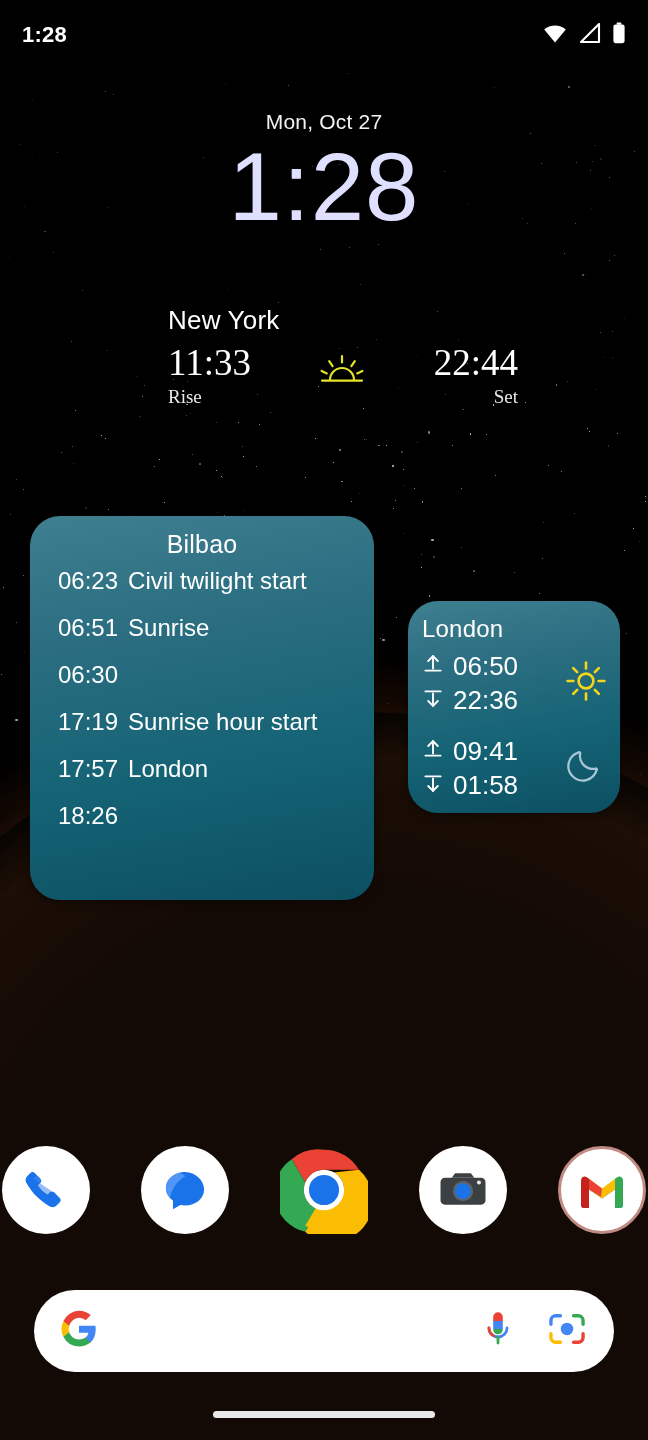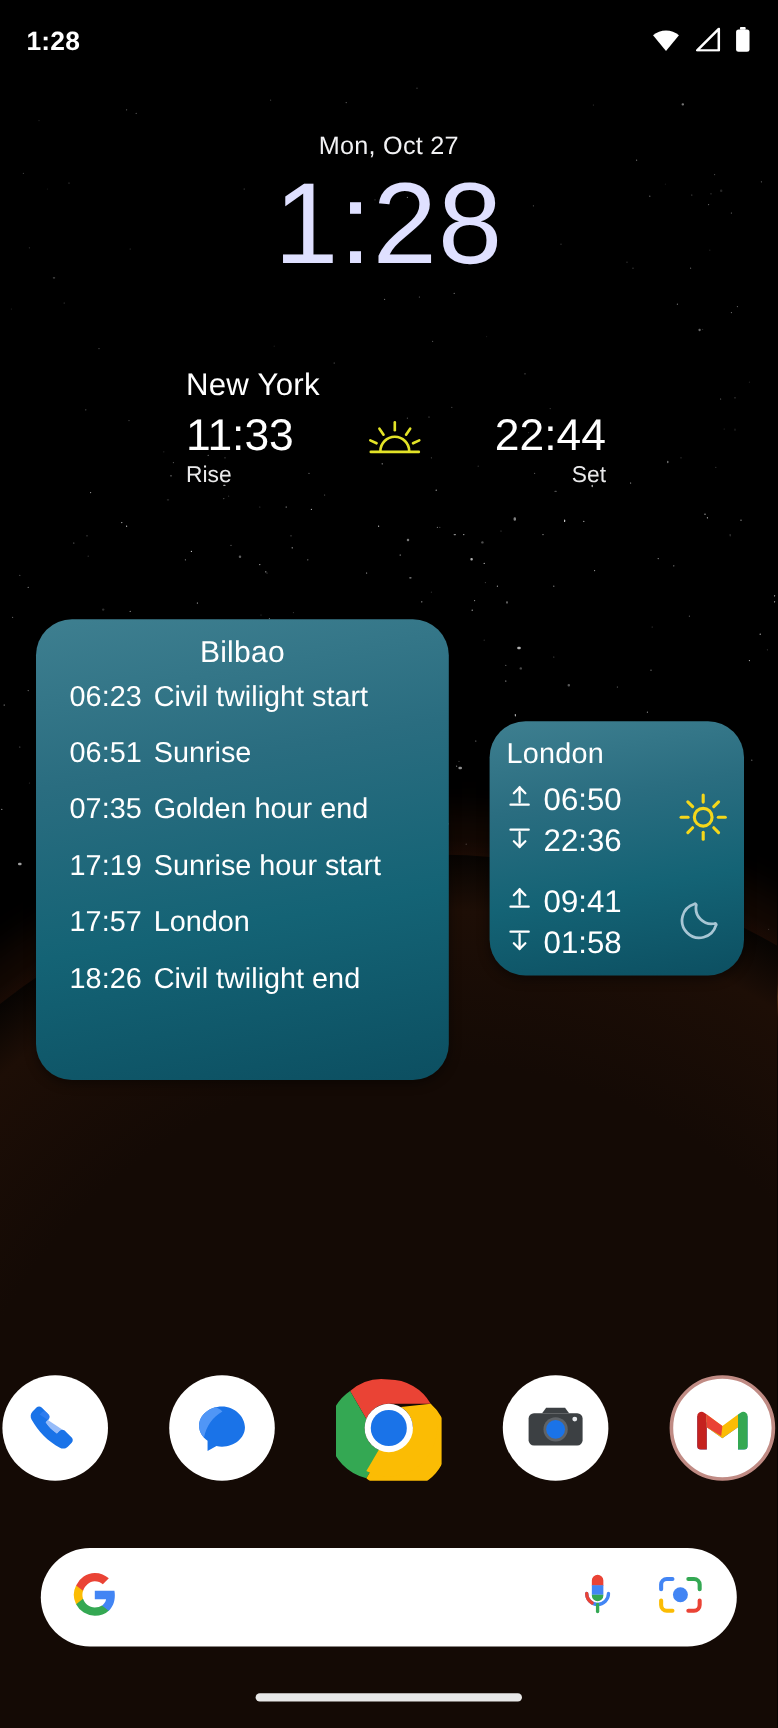--- a/index.html
+++ b/index.html
@@ -73,27 +73,27 @@
     text-align:center; z-index:20;
   }
   #clock-date { color:#f2f2f4; font-size:21px; letter-spacing:.2px; }
   #clock-time {
     color:#dfe0ff; font-size:96px; font-weight:300;
     line-height:1.02; margin-top:4px; letter-spacing:1px;
   }
 
   
   #ny-widget {
-    position:absolute; top:305px; left:155px; width:350px;
+    position:absolute; top:305px; left:168px; width:350px;
     z-index:20;
   }
   #ny-title { color:#fff; font-size:26px; font-weight:500; letter-spacing:.2px; }
   #ny-row {
     margin-top:8px;
-    display:flex; align-items:center; justify-content:space-between;
+    display:flex; align-items:flex-end; justify-content:space-between;font-family:Liberation Serif, serif;
   }
   #ny-rise-col { text-align:left; }
   #ny-set-col  { text-align:right; }
   .ny-time { color:#fff; font-size:37px; font-weight:300; line-height:1.05; }
   .ny-label{ color:#e9e9ea; font-size:19px; margin-top:3px; }
   #ny-icon-col { padding-bottom:18px; }
 
   
   .sun-widget {
     position:absolute;
@@ -579,34 +579,32 @@
     <div id="bilbao-list">
       <div class="bilbao-row">
         <span class="bilbao-time">06:23</span>
         <span class="bilbao-event">Civil twilight start</span>
       </div>
       <div class="bilbao-row">
         <span class="bilbao-time">06:51</span>
         <span class="bilbao-event">Sunrise</span>
       </div>
       <div class="bilbao-row">
-        <span class="bilbao-time">07:35</span>
-        <span class="bilbao-event">Golden hour end</span>
+        <span class="bilbao-time">06:30</span>
       </div>
       <div class="bilbao-row">
         <span class="bilbao-time">17:19</span>
         <span class="bilbao-event">Sunrise hour start</span>
       </div>
       <div class="bilbao-row">
         <span class="bilbao-time">17:57</span>
         <span class="bilbao-event">London</span>
       </div>
       <div class="bilbao-row">
         <span class="bilbao-time">18:26</span>
-        <span class="bilbao-event">Civil twilight end</span>
       </div>
     </div>
   </div>
 
   <div id="london-widget" class="sun-widget">
     <div id="london-title">London</div>
     <div id="london-body">
       <div id="london-times">
         <div class="lon-group">
           <div class="lon-row">

